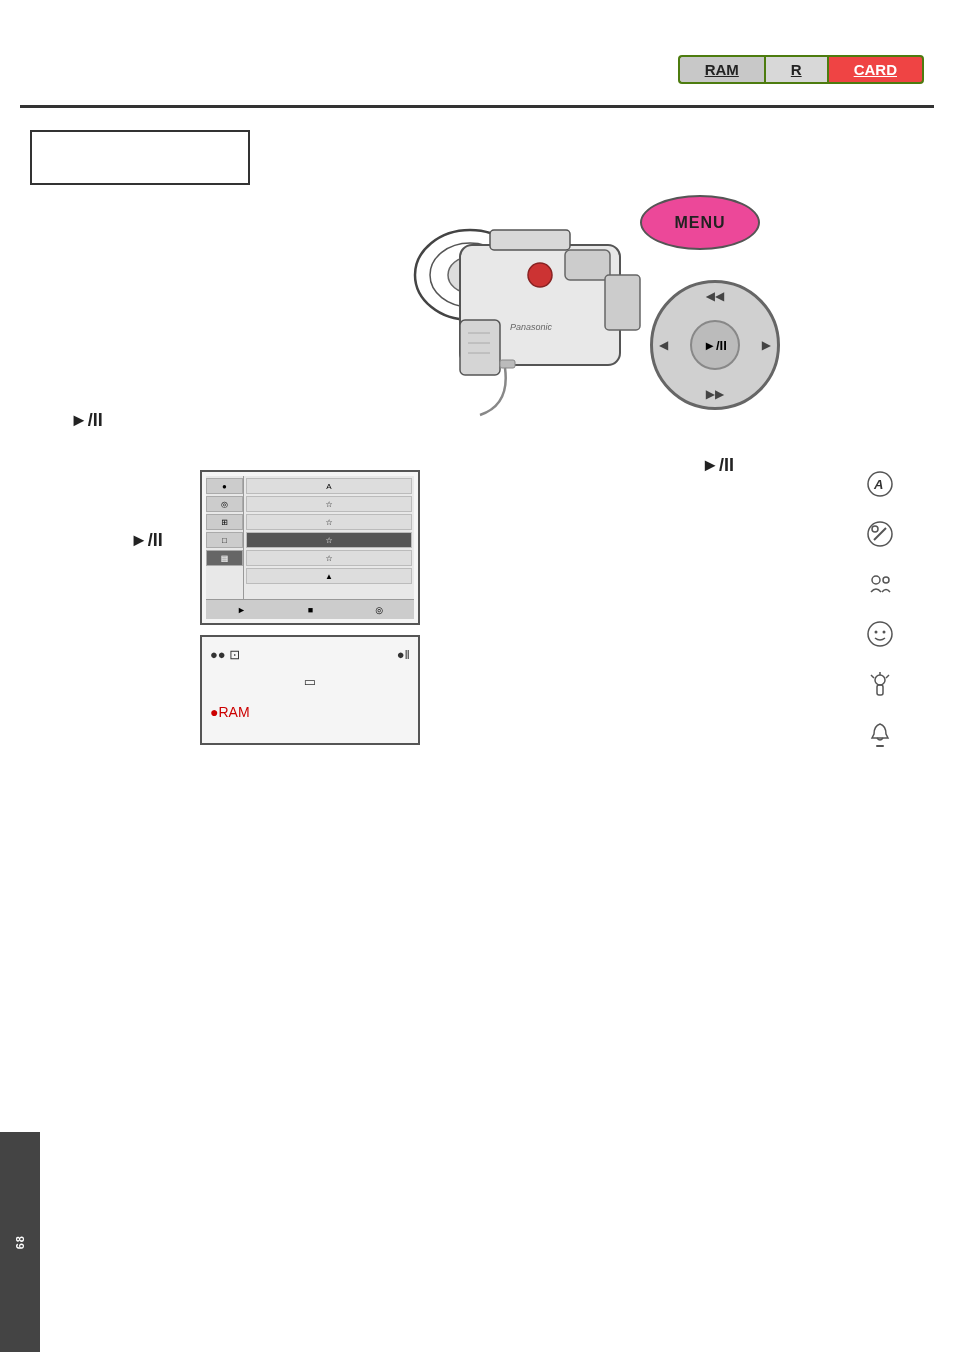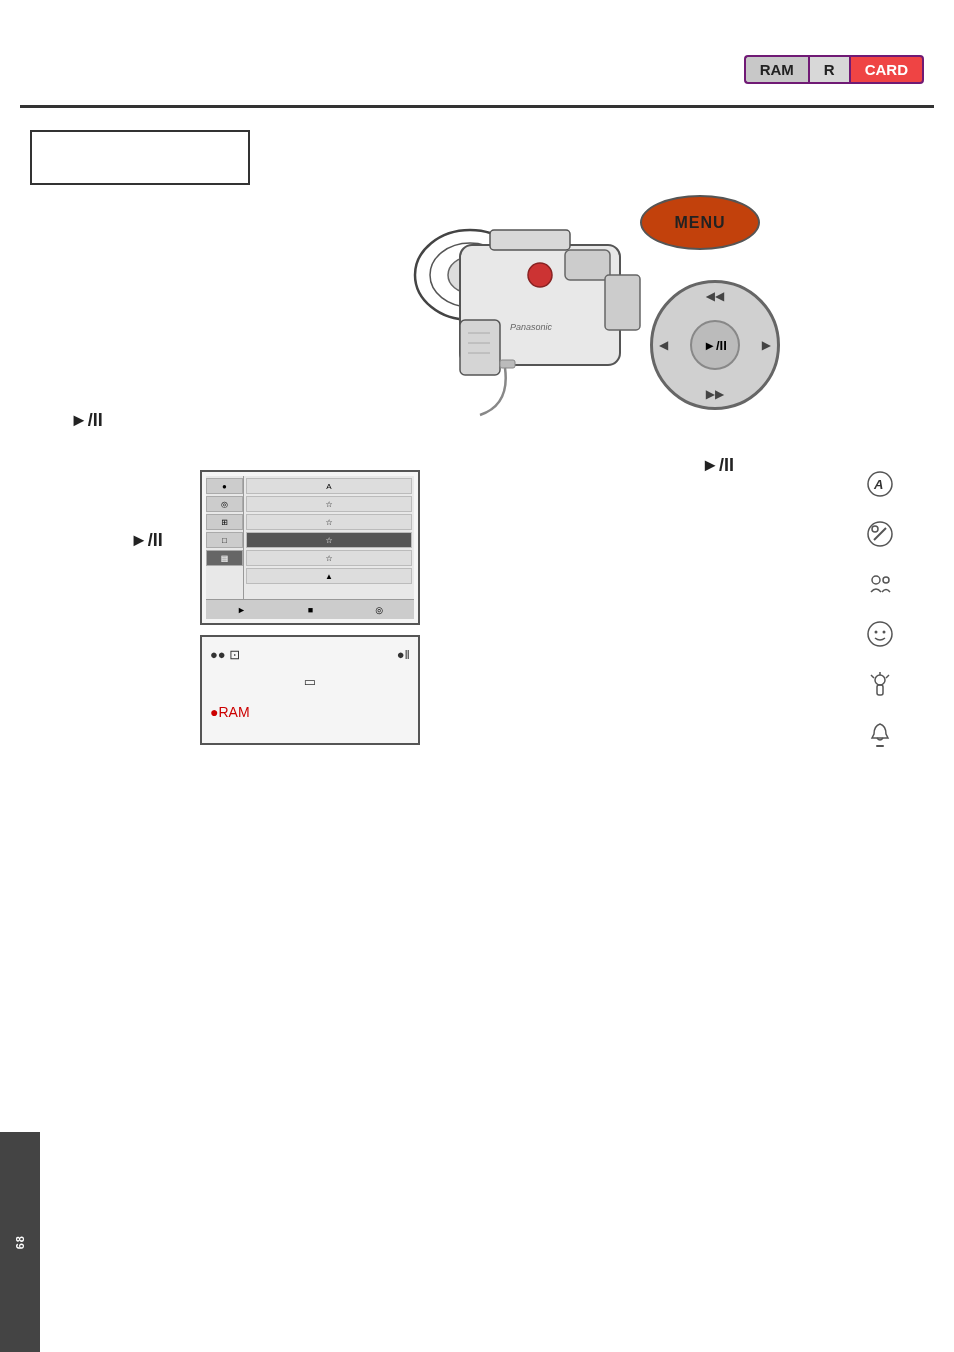--- a/index.html
+++ b/index.html
@@ -15,26 +15,27 @@
     
     .top-badges {
       position: absolute;
       top: 55px;
       right: 30px;
       display: flex;
       align-items: center;
       gap: 0;
     }
     .badge {
-      padding: 4px 14px;
+      padding: 4px 25px;
       font-size: 15px;
       font-weight: bold;
-      border: 2px solid #701a75;
+      border: 2px solid #4d7c0f;
       background: #e0e0e0;
       color: #222;
+      text-decoration: underline;
     }
     .badge-ram { border-radius: 4px 0 0 4px; border-right: none; background: #c8c8c8; }
     .badge-r { border-radius: 0; border-right: none; background: #d8d8d8; }
     .badge-card { border-radius: 0 4px 4px 0; background: #ef4444; color: #fff; }
 
     
     .top-rule {
       position: absolute;
       top: 105px;
       left: 20px;
@@ -80,21 +81,21 @@
     }
 
     
     .menu-button-area {
       position: absolute;
       top: 10px;
       right: 20px;
       width: 120px;
       height: 55px;
       border-radius: 50%;
-      background: #c2410c;
+      background: #ec4899;
       border: 2px solid #555;
       display: flex;
       align-items: center;
       justify-content: center;
     }
     .menu-button-label {
       font-size: 16px;
       font-weight: bold;
       letter-spacing: 1px;
       color: #222;

